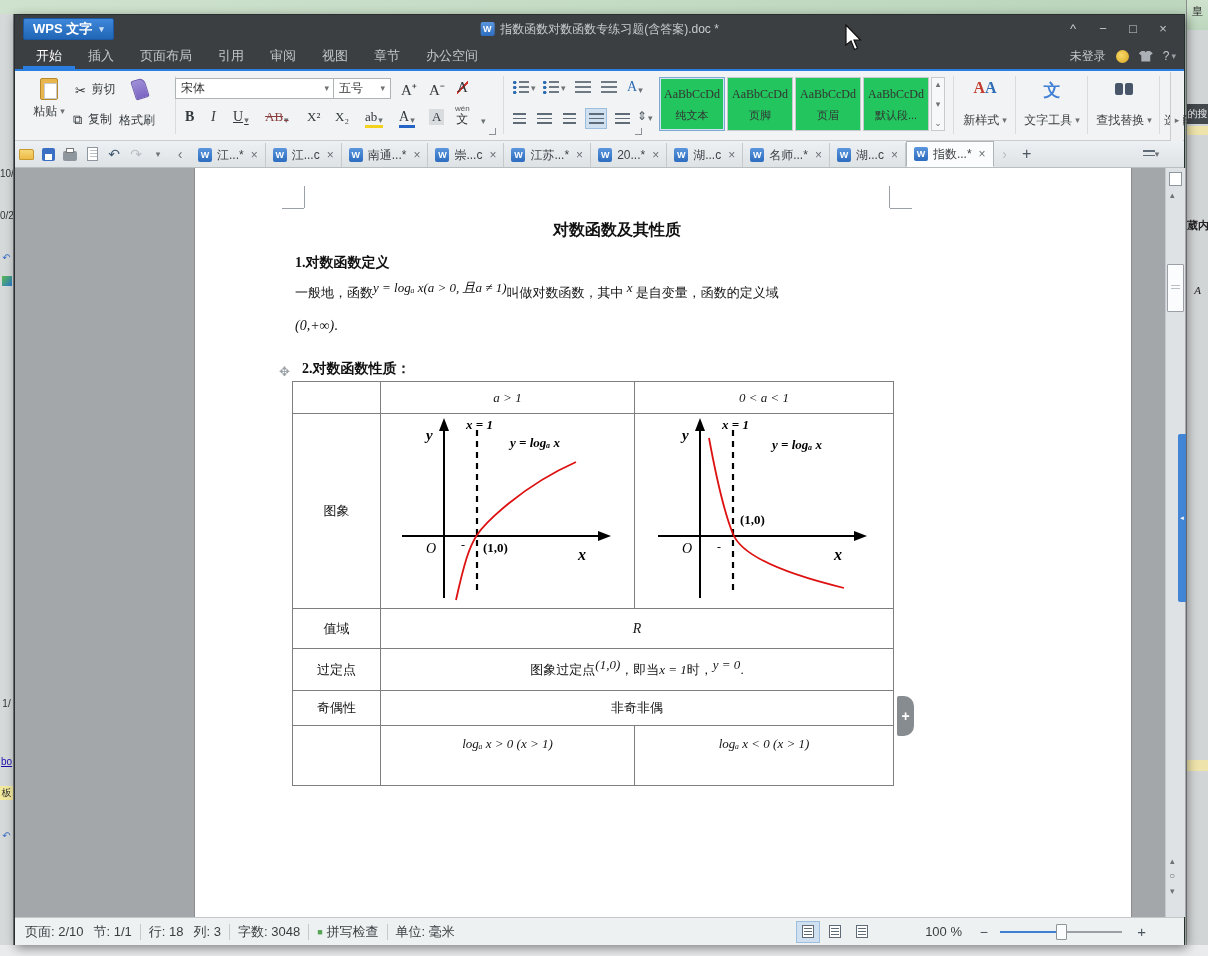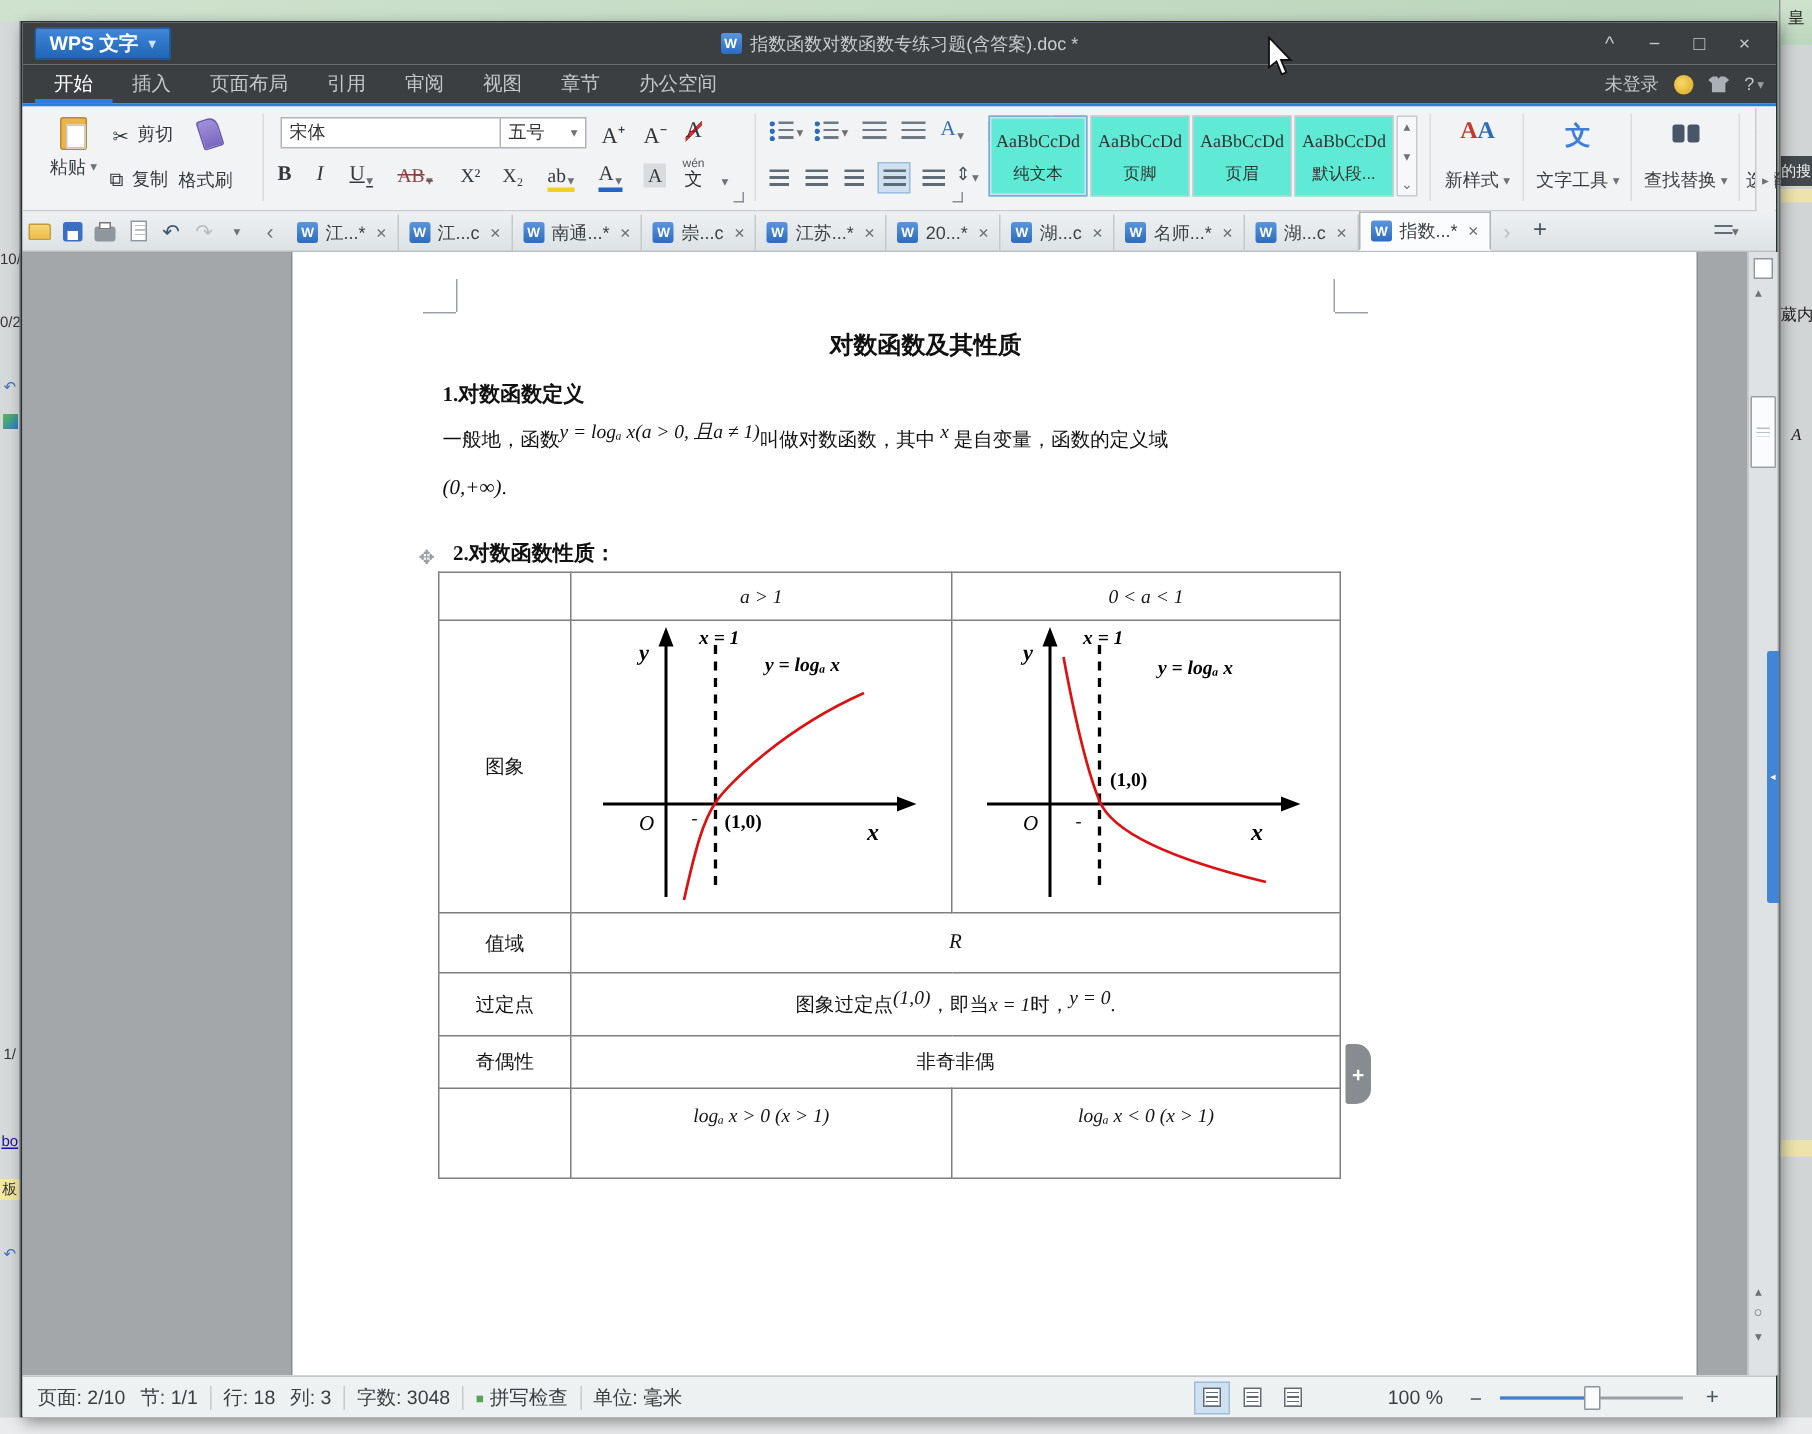--- a/index.html
+++ b/index.html
@@ -47,21 +47,21 @@
      radial-gradient(circle at 1.8px 6.5px,#2e6db4 1.5px,transparent 2px),
      radial-gradient(circle at 1.8px 11.5px,#2e6db4 1.5px,transparent 2px),
      repeating-linear-gradient(to bottom,#6f7a84 0 1.5px,transparent 1.5px 5px) 6px 0/10px 13px no-repeat}
   .ico-grid{width:15px;height:13px;border:1px solid #6f7a84;background:
      linear-gradient(#6f7a84,#6f7a84) 50% 0/1px 100% no-repeat,
      linear-gradient(#6f7a84,#6f7a84) 0 50%/100% 1px no-repeat,#fff}
   .ico-shade{width:9px;height:9px;background:#d23b2e;transform:rotate(45deg);margin:2px 3px 0 3px;box-shadow:2px 2px 0 #e9c93f}
   .ico-bino{width:8px;height:12px;background:#49566a;border-radius:2px;box-shadow:10px 0 0 #49566a;margin-right:10px}
   .ico-selarrow{width:0;height:0;border-left:9px solid #e0a832;border-top:5px solid transparent;border-bottom:6px solid transparent;transform:rotate(-35deg)}
   .hl-btn{background:#cfe0f1;border:1px solid #9dbfdd}
-  .gal{position:absolute;top:6px;width:66px;height:54px;background:#5eead4;border:1px solid #c6cacd;text-align:center;font-size:11px;color:#333}
+  .gal{position:absolute;top:6px;width:66px;height:54px;background:#22c55e;border:1px solid #c6cacd;text-align:center;font-size:11px;color:#333}
   .gal .sample{font-family:"Liberation Serif",serif;font-size:12px;margin-top:9px}
   .gal .gname{margin-top:6px}
   .gal.sel{border:1px solid #7fa8d4;box-shadow:inset 0 0 0 1px #cfe2f4}
   .launcher{position:absolute;width:7px;height:7px;border-right:1px solid #8a9096;border-bottom:1px solid #8a9096}
   .bigbtn{position:absolute;top:4px;width:56px;height:60px;display:flex;flex-direction:column;align-items:center;justify-content:space-between;padding:4px 0 6px}
   
   .tabbar{position:absolute;left:0;top:126px;right:0;height:27px;border-bottom:1px solid #b9bec1;
           background:linear-gradient(#eef1f3,#dde2e5);display:flex;align-items:flex-end}
   .qi{width:22px;height:26px;display:flex;align-items:center;justify-content:center;font-size:14px;color:#4a5560}
   .ico-folder{width:15px;height:11px;background:linear-gradient(#f6d679,#eebb45);border:1px solid #c8992f;border-radius:1px 2px 1px 1px}
@@ -123,21 +123,21 @@
   <span class="frag" style="top:684px">1/</span>
   <span class="frag" style="top:742px;color:#1a0dab;text-decoration:underline">bo</span>
   <span class="frag" style="top:772px;background:#f3ea9e">板</span>
   <span class="frag" style="top:816px;color:#3b6fc4">↶</span>
 </div>
 <div class="sliver-r">
   <div style="position:absolute;top:0;height:30px;width:100%;background:linear-gradient(#cfe2cd,#bcd6bd)"></div>
   <span class="frag" style="top:4px">皇</span>
   <span class="frag" style="top:104px;background:#43484d;color:#eee;font-size:10px;padding:3px 0">的搜</span>
   <div style="position:absolute;top:126px;height:9px;width:100%;background:#eee3ab"></div>
-  <span class="frag" style="top:202px;font-weight:normal">葳内</span>
+  <span class="frag" style="top:218px;font-weight:bold">葳内</span>
   <span class="frag" style="top:284px;font-family:'Liberation Serif',serif;font-style:italic">A</span>
   <div style="position:absolute;top:760px;height:11px;width:100%;background:#eee3ab"></div>
 </div>
 <div class="bstrip"></div>
 
 <div class="win">
 
   <div class="titlebar">
     <div class="appbtn">
       <span>WPS 文字</span>
@@ -194,21 +194,21 @@
     </div>
     <div class="tbtn dis" style="left:58px;top:40px">
       <span>⧉</span>&nbsp;<span style="font-size:12px">复制</span>
     </div>
     <div class="ico-brush abs" style="left:118px;top:8px"></div>
     <div class="tbtn" style="left:104px;top:41px;font-size:12px">
         <span>格式刷</span>
       </div>
     <div class="rsep" style="left:160px"></div>
 
-    <div class="combo" style="left:172px;top:7px;width:160px">
+    <div class="combo" style="left:160px;top:7px;width:160px">
       <span>宋体</span>
         <span class="caret">▾</span>
     </div>
     <div class="combo" style="left:318px;top:7px;width:58px">
       <span>五号</span>
         <span class="caret">▾</span>
     </div>
     <div class="tbtn serifb" style="left:386px;top:8px;font-size:15px">
         <span>A⁺</span>
       </div>

